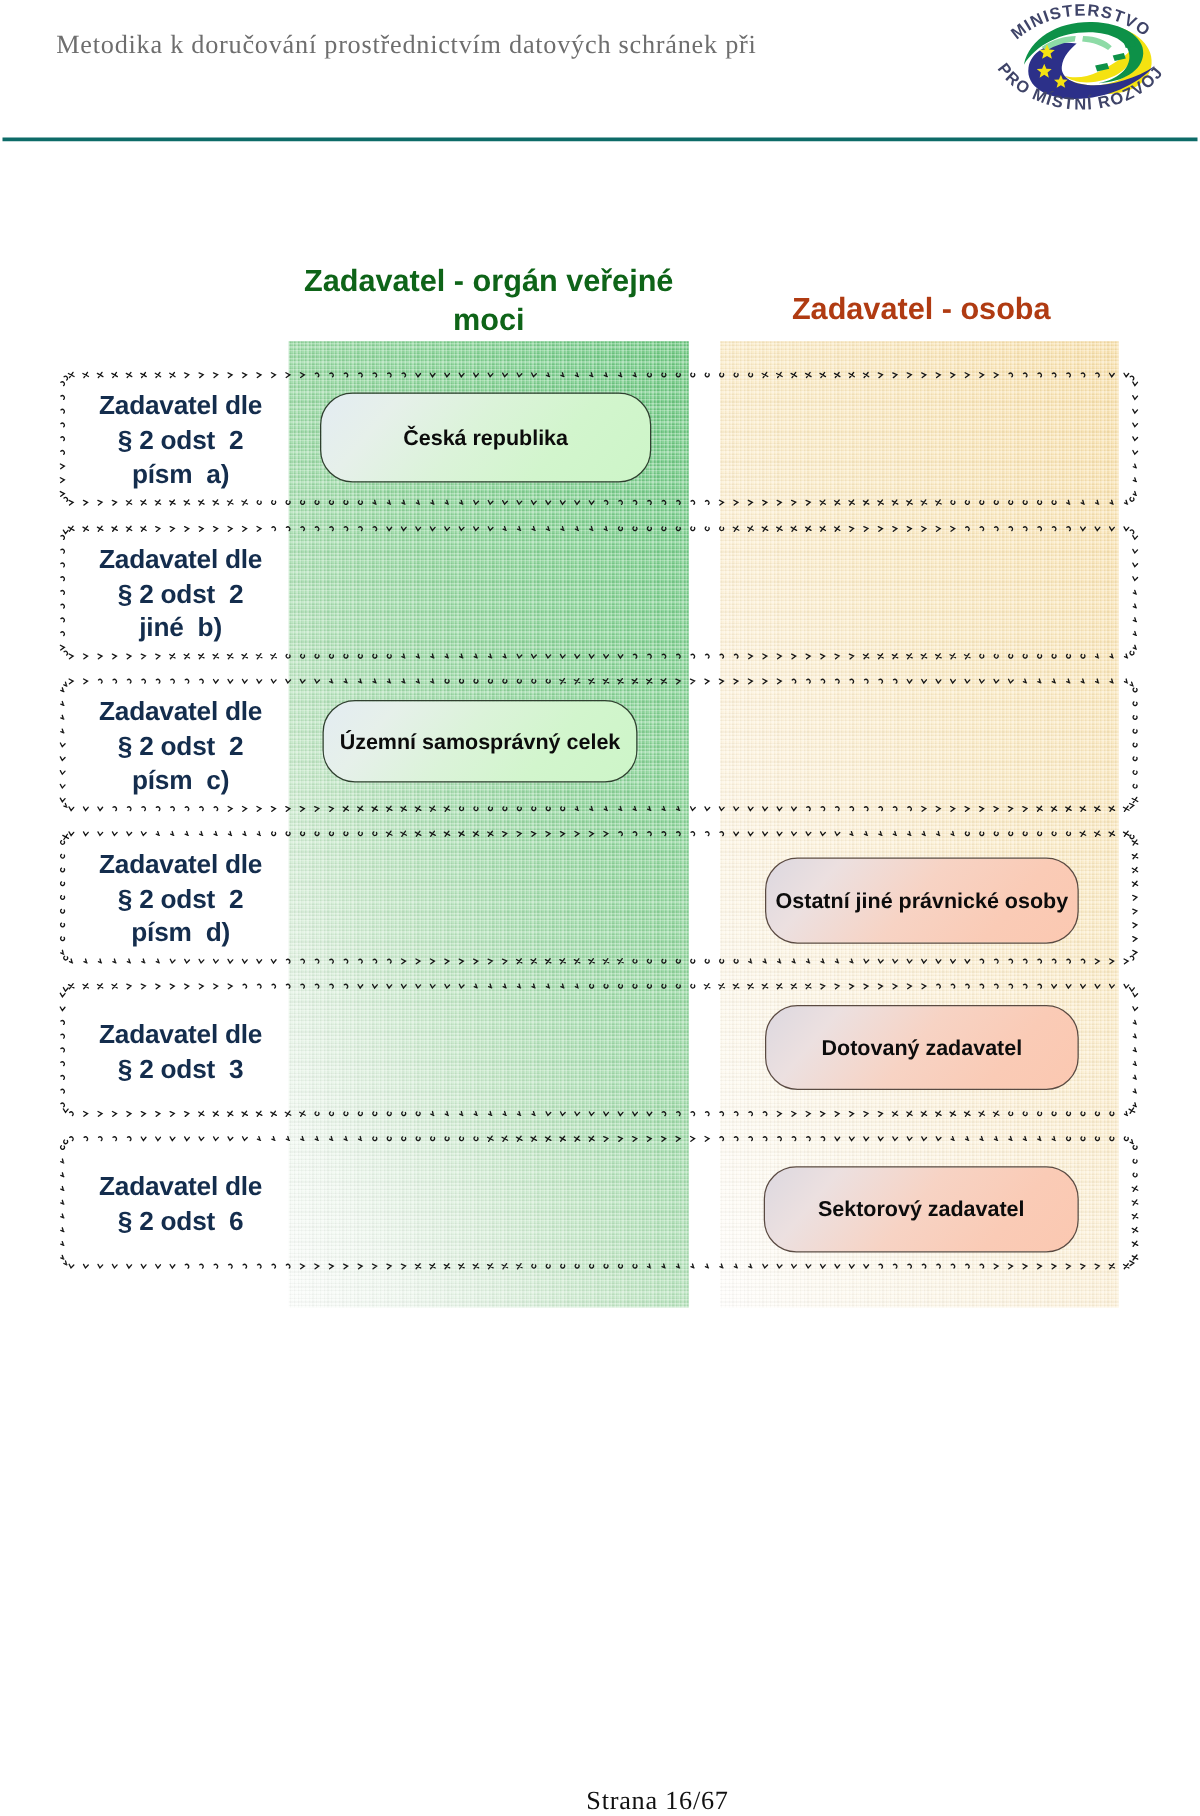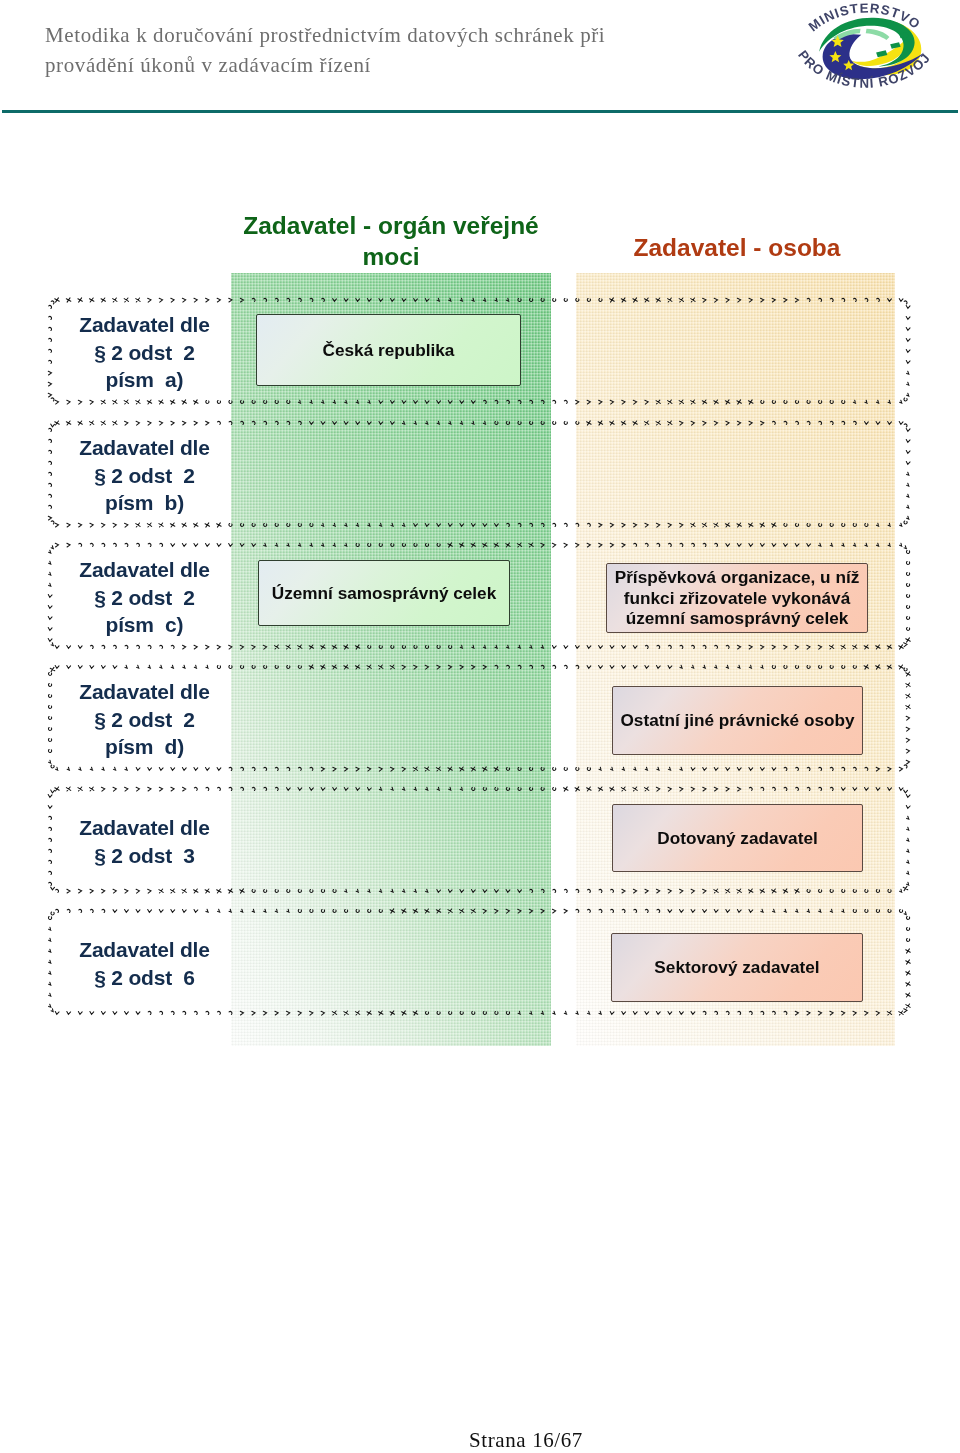--- a/index.html
+++ b/index.html
@@ -50,34 +50,33 @@
   .rowlabel{position:absolute;left:61px;width:167px;box-sizing:border-box;
      color:#142d4d;font-weight:bold;font-size:21px;line-height:27.5px;
      text-align:center;font-family:"Liberation Sans",sans-serif;
      letter-spacing:-0.2px;display:flex;flex-direction:column;
      justify-content:center;align-items:center;padding-top:3px;}
   .rowlabel .ln{display:block;white-space:pre;}
 
   .nodebox{position:absolute;box-sizing:border-box;border:1px solid #3f3f3f;
      display:flex;flex-direction:column;justify-content:center;align-items:center;
      font-weight:bold;font-size:17.2px;line-height:20.7px;color:#0c0c0c;
-     text-align:center;letter-spacing:0px;border-radius:2px;}
+     text-align:center;letter-spacing:0px;border-radius:26px;}
   .nodebox .ln{display:block;white-space:nowrap;}
   .nodebox.g{background:linear-gradient(130deg,#e3ecf2 0%,#e6f0ea 20%,#dbf3d9 45%,#d2f5cd 70%,#cdf5c8 100%);
      border-color:#2f3f2f;}
   .nodebox.o{background:linear-gradient(130deg,#dcd8e0 0%,#ece0e0 20%,#f7d3c4 48%,#facbb6 75%,#fbc8b1 100%);
      border-color:#5a4a42;}
 </style>
 </head>
 <body>
 
 <div class="page">
   <div class="hdr-title">
     <div>Metodika k doručování prostřednictvím datových schránek při</div>
-    <div>provádění úkonů v zadávacím řízení</div>
   </div>
   <div class="hdr-rule"></div>
   <div class="logo-wrap">
     <svg viewBox="0 0 200 118" width="178" height="104">
       <defs>
         <path id="arcTop" d="M 22,72 A 80,66 0 0 1 180,68"></path>
         <path id="arcBot" d="M 16,44 A 86,68 0 0 0 184,48"></path>
       </defs>
       <g transform="translate(100,52) scale(0.84) translate(-100,-52)">
 
@@ -1161,34 +1160,29 @@
         <span class="ln">Zadavatel dle</span>
         <span class="ln">§ 2 odst  2</span>
         <span class="ln">písm  a)</span>
       </div>
       <div class="nodebox g" style="left: 256px; top: 314px; width: 265px; height: 72px;">
         <span class="ln">Česká republika</span>
       </div>
       <div class="rowlabel" style="top: 423px; height: 102px;">
         <span class="ln">Zadavatel dle</span>
         <span class="ln">§ 2 odst  2</span>
-        <span class="ln">písm  b)</span>
+        <span class="ln">jiné  b)</span>
       </div>
       <div class="rowlabel" style="top: 545px; height: 102px;">
         <span class="ln">Zadavatel dle</span>
         <span class="ln">§ 2 odst  2</span>
         <span class="ln">písm  c)</span>
       </div>
       <div class="nodebox g" style="left: 258px; top: 560px; width: 252px; height: 66px;">
         <span class="ln">Územní samosprávný celek</span>
-      </div>
-      <div class="nodebox o" style="left: 606px; top: 563px; width: 262px; height: 70px;">
-        <span class="ln">Příspěvková organizace, u níž</span>
-        <span class="ln">funkci zřizovatele vykonává</span>
-        <span class="ln">územní samosprávný celek</span>
       </div>
       <div class="rowlabel" style="top: 667px; height: 102px;">
         <span class="ln">Zadavatel dle</span>
         <span class="ln">§ 2 odst  2</span>
         <span class="ln">písm  d)</span>
       </div>
       <div class="nodebox o" style="left: 612px; top: 686px; width: 251px; height: 69px;">
         <span class="ln">Ostatní jiné právnické osoby</span>
       </div>
       <div class="rowlabel" style="top: 789px; height: 102px;">

